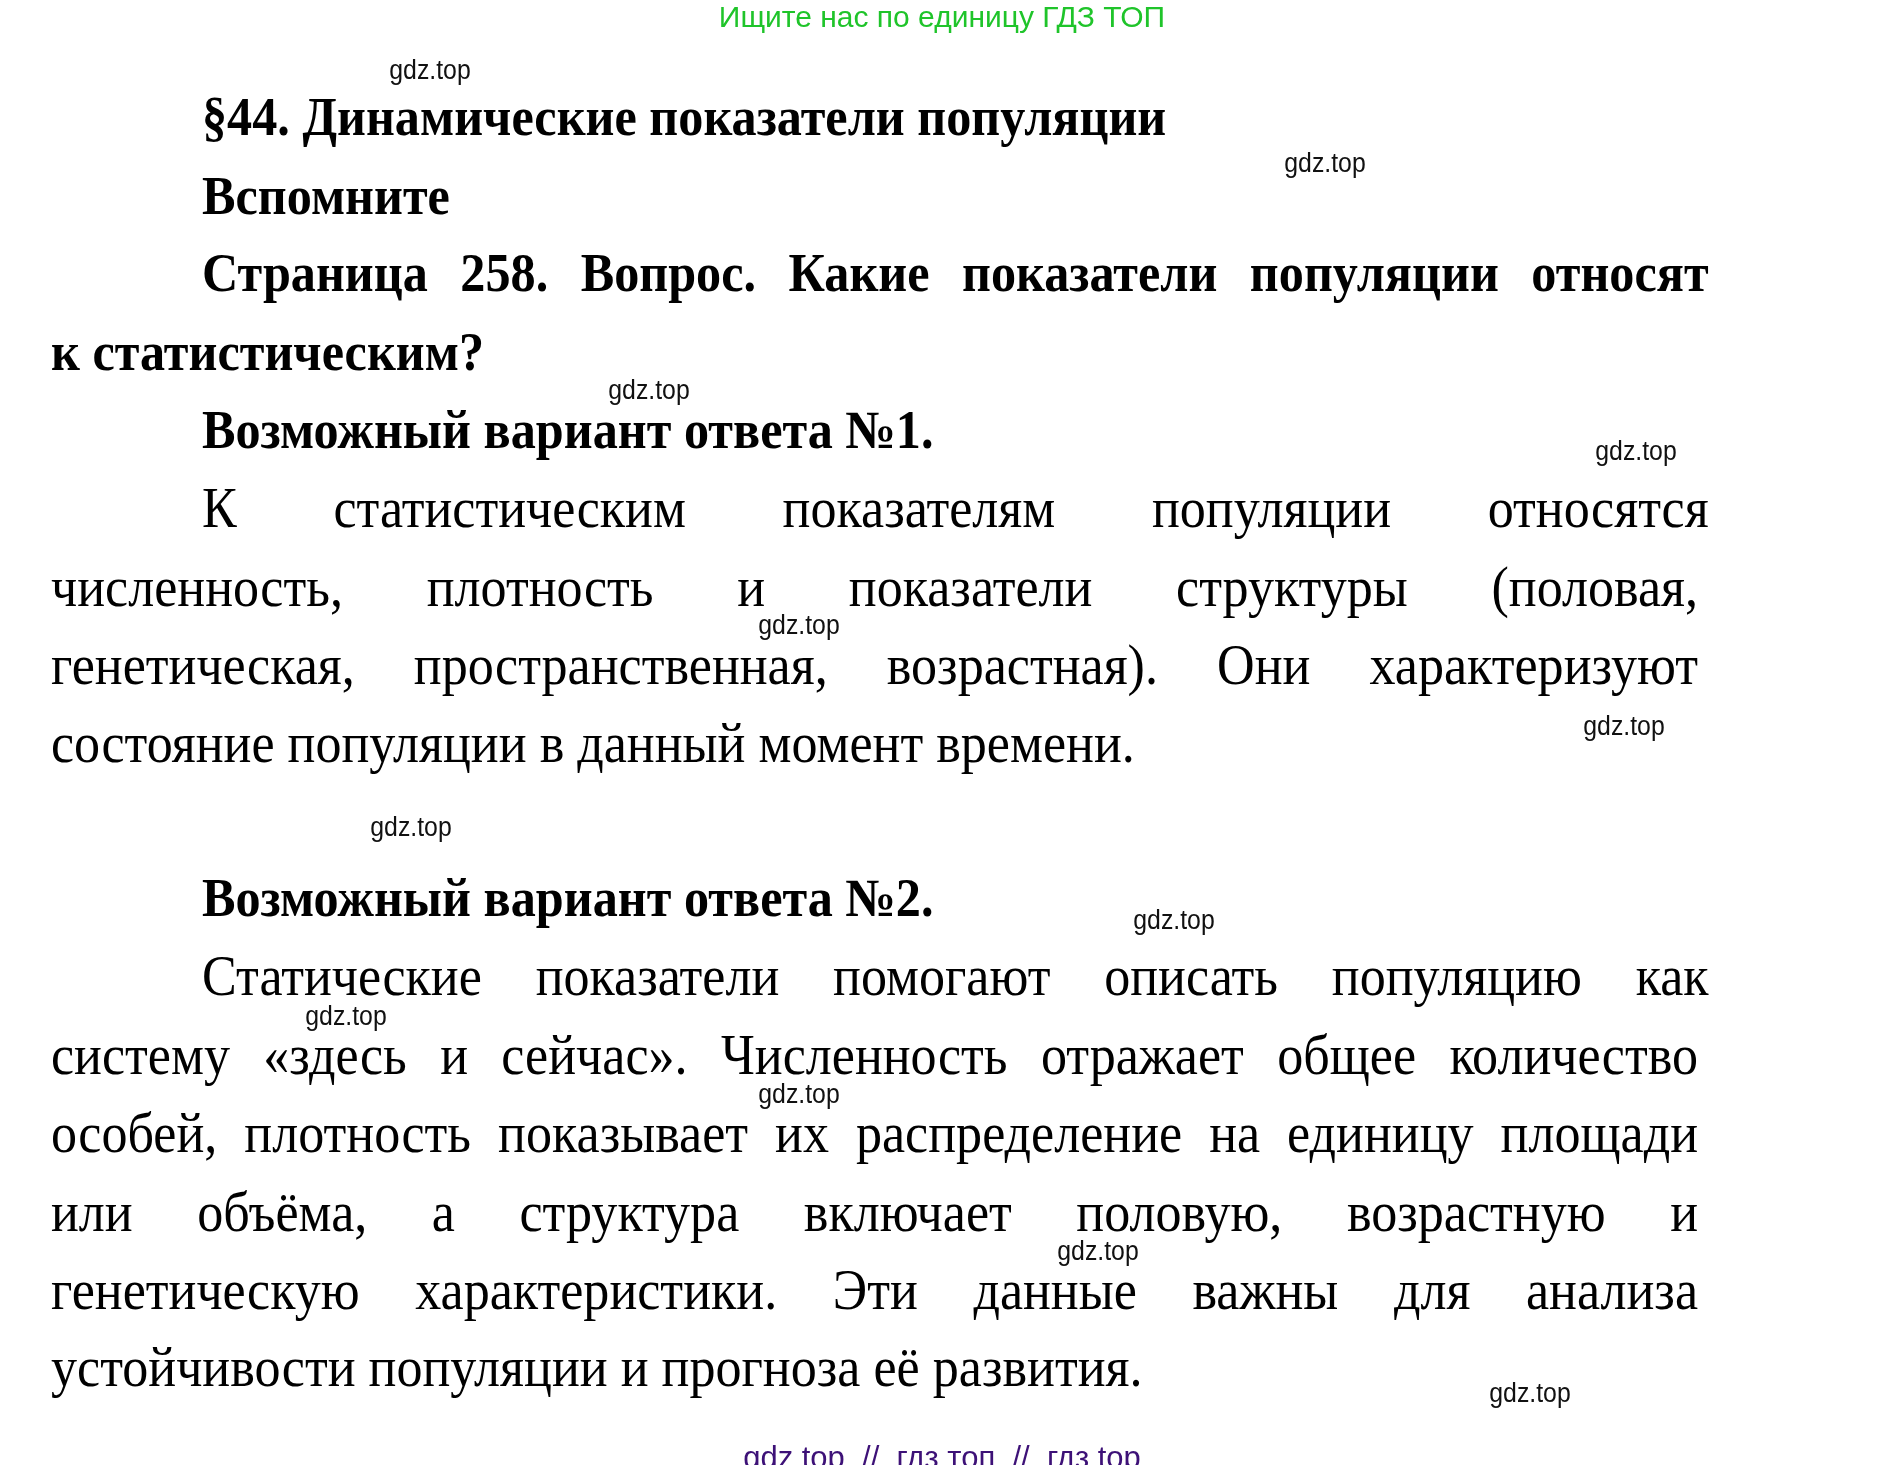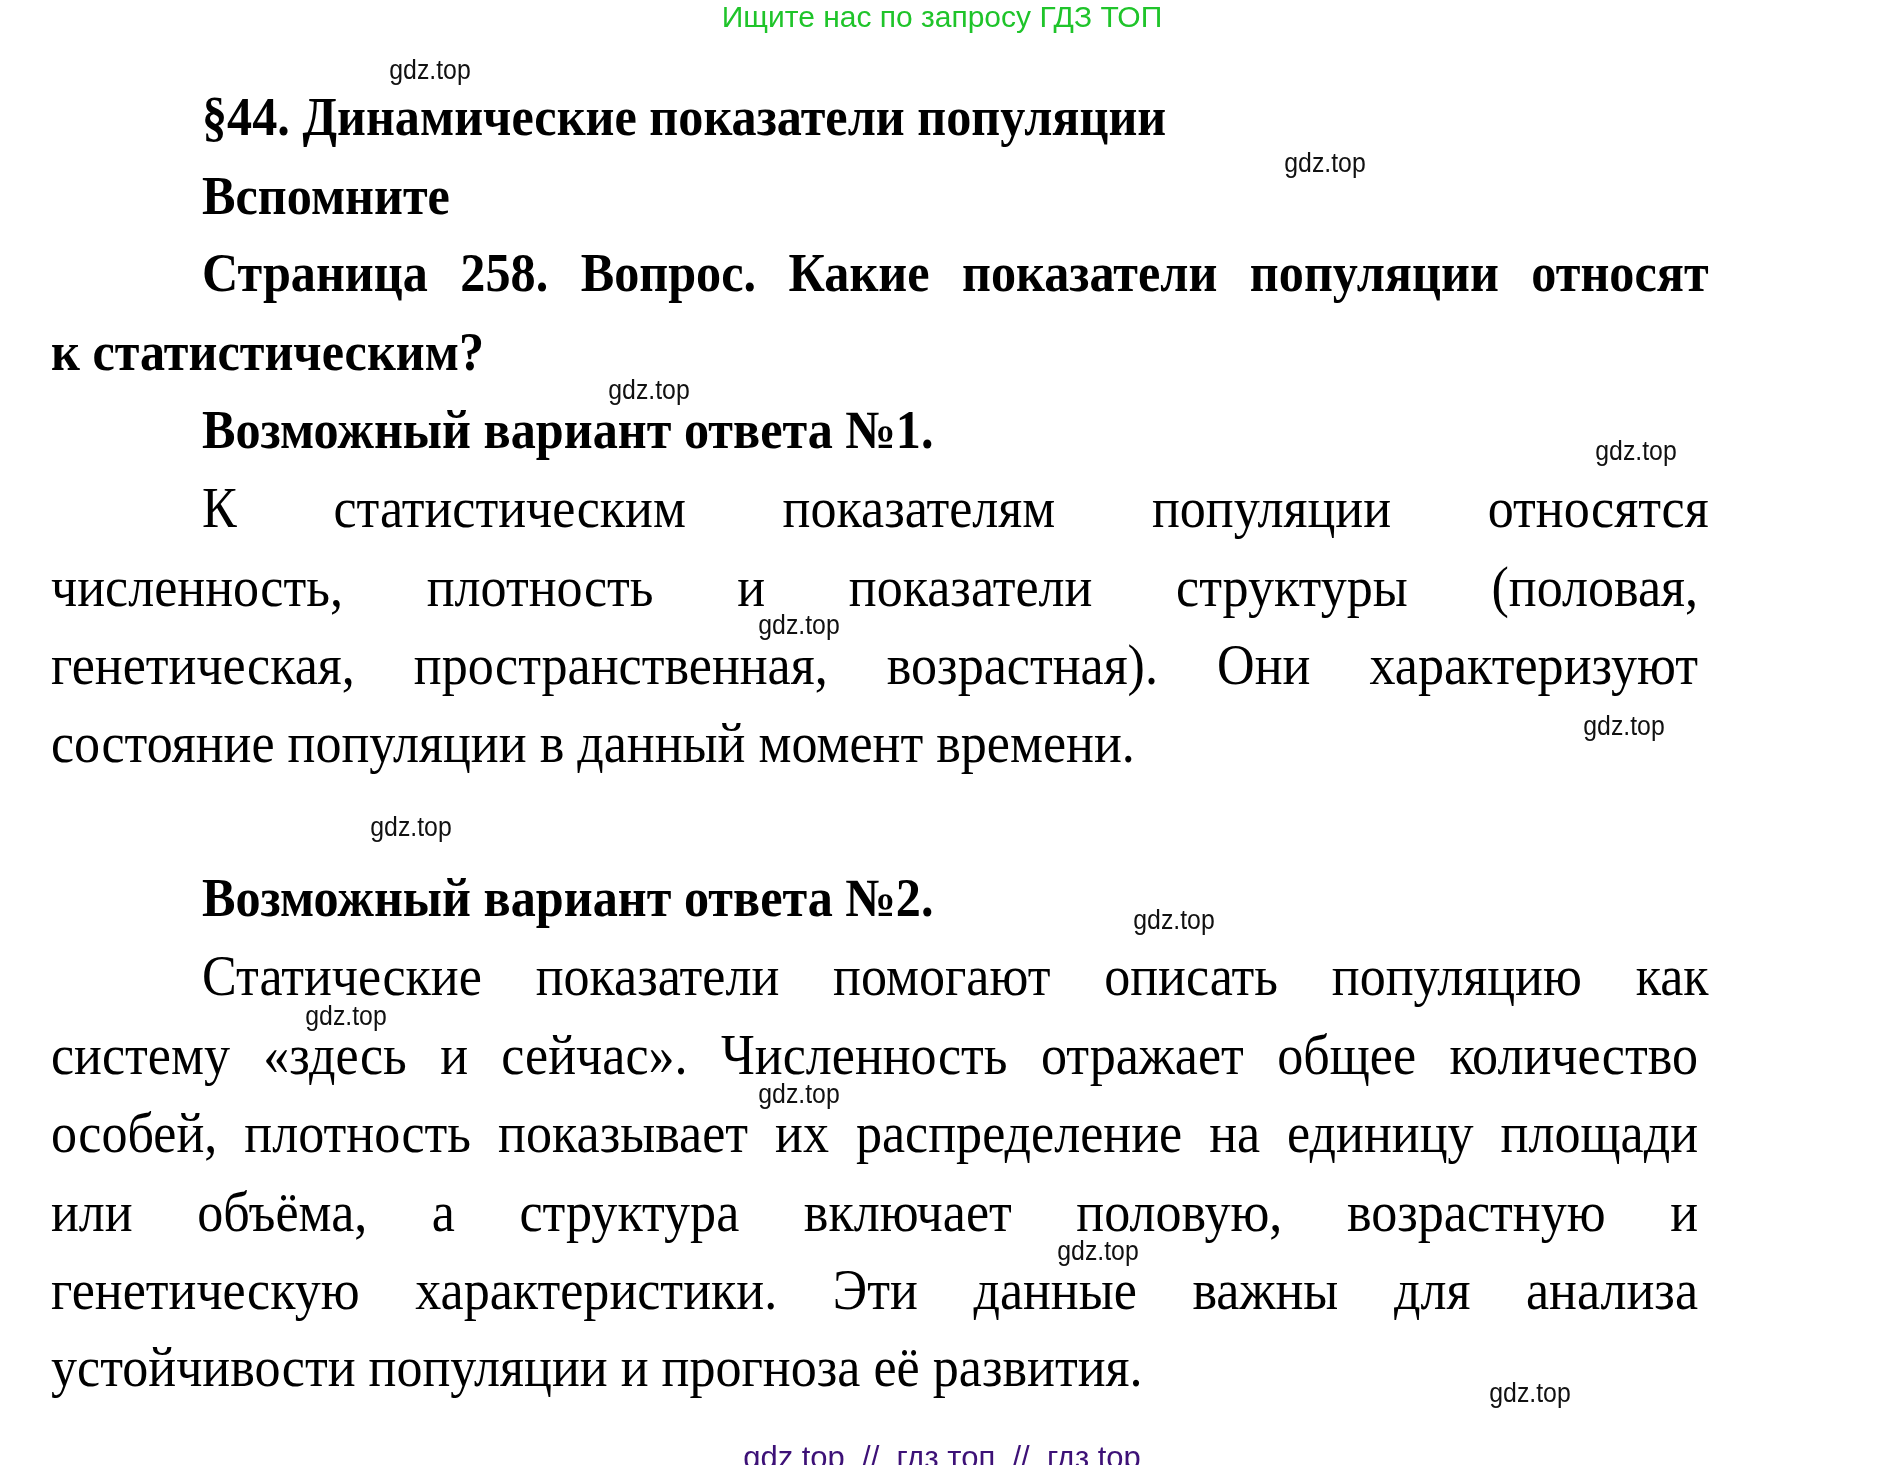--- a/index.html
+++ b/index.html
@@ -25,21 +25,21 @@
     white-space: nowrap; transform: translate(-50%, -50%) scaleX(0.92);
   }
   .footer {
     position: absolute; left: 0; top: 1440px; width: 1884px; text-align: center;
     font-size: 31px; line-height: 36px; color: #3d1177; white-space: pre;
   }
 </style>
 </head>
 <body>
 
-<div class="banner sans">Ищите нас по запросу ГДЗ ТОП</div>
+<div class="banner sans">Ищите нас по единицу ГДЗ ТОП</div>
 
 <div class="h serif" style="top:78px;">§44. Динамические показатели популяции</div>
 <div class="h serif" style="top:157px;">Вспомните</div>
 
 <div class="line ind bold serif" style="top:234px; font-size:54px;">Страница 258. Вопрос. Какие показатели популяции относят</div>
 <div class="line last bold serif" style="top:313px; font-size:54px;">к статистическим?</div>
 
 <div class="h serif" style="top:391px;">Возможный вариант ответа №1.</div>
 <div class="line ind serif" style="top:469px;">К статистическим показателям популяции относятся</div>
 <div class="line serif" style="top:548px;">численность, плотность и показатели структуры (половая,</div>

